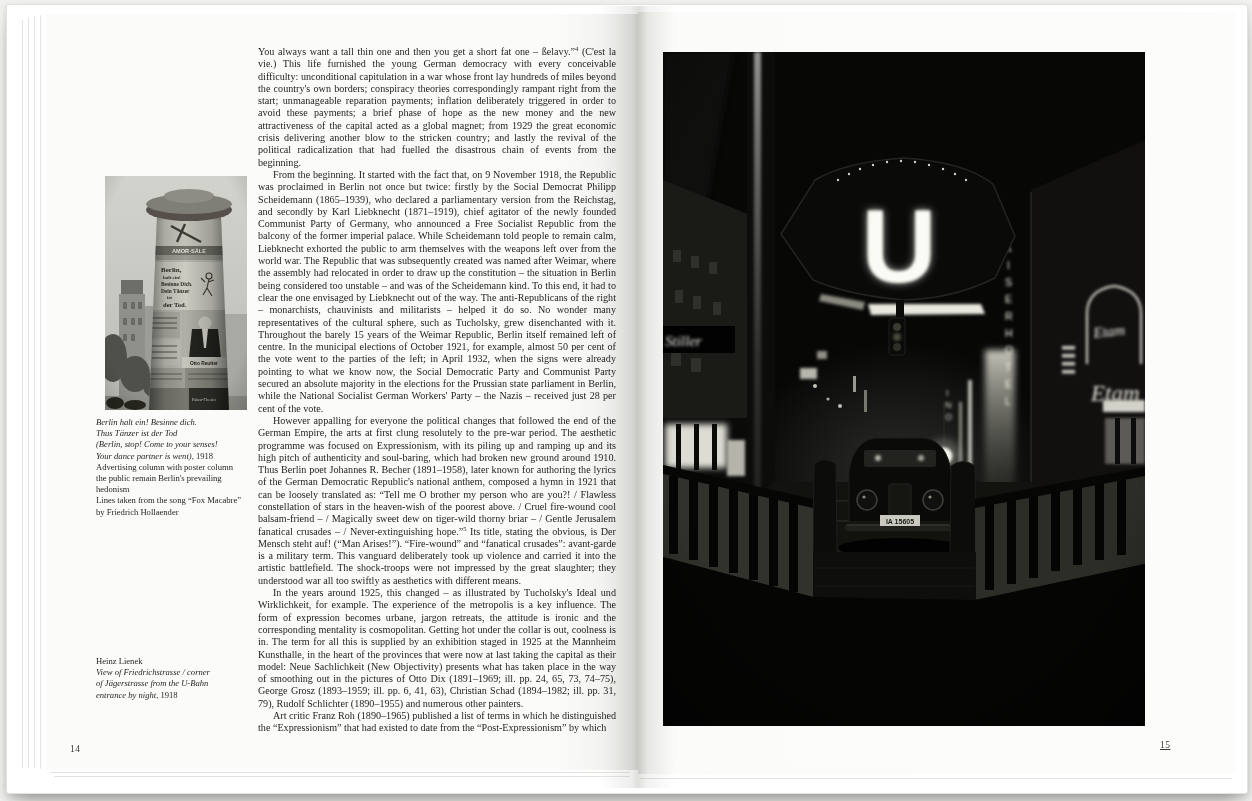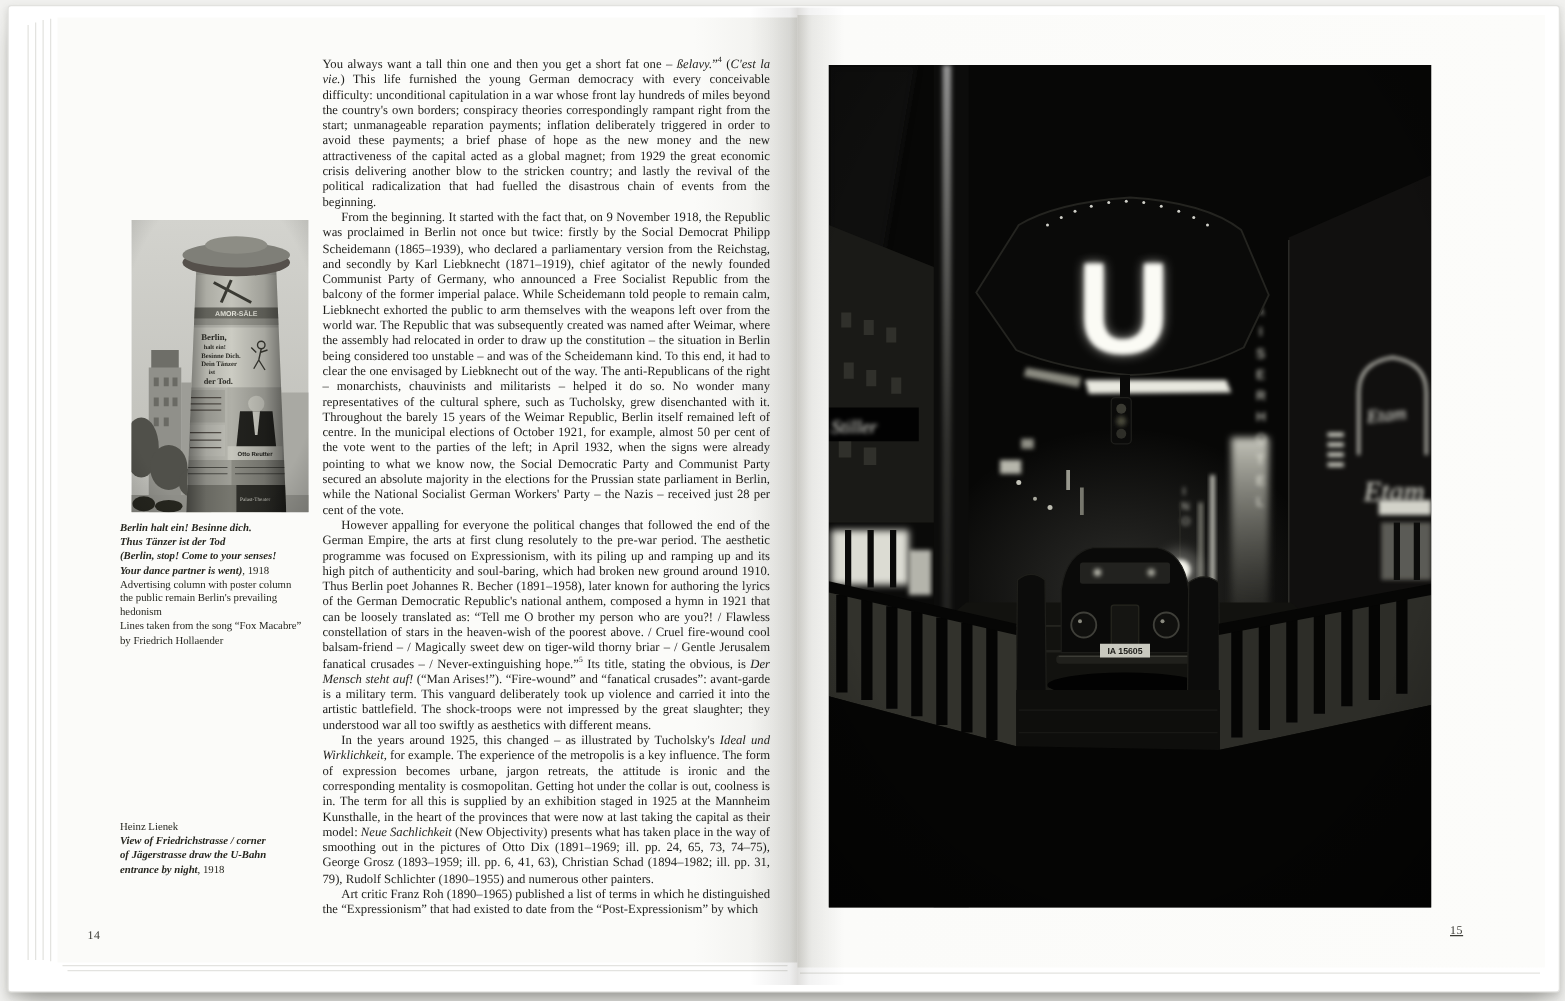--- a/index.html
+++ b/index.html
@@ -16,22 +16,22 @@
   .page-right{position:absolute;left:638px;top:12px;width:598px;height:762px;
     background:linear-gradient(to right,#e6e6e2 0%,#f4f4f1 2%,#fbfbf9 6%,#fcfcfa 100%);}
   .fold-shadow{position:absolute;left:600px;top:6px;width:76px;height:782px;pointer-events:none;
     background:linear-gradient(to right,rgba(0,0,0,0) 0%,rgba(0,0,0,.07) 42%,rgba(60,55,45,.16) 50%,rgba(0,0,0,.05) 62%,rgba(0,0,0,0) 100%);}
 
   
   .body-text{position:absolute;left:258px;top:46px;width:358px;color:#1d1d1a;
     font-size:10.15px;line-height:12.3px;text-align:justify;}
   .bodyp{margin:0;}
   .bodyp.indent{text-indent:15px;}
-  .seg-i{font-style:italic;margin-top:16px;}
-  .seg-bi{font-style:italic;font-weight:700;}
+  .seg-i{margin-top:16px;}
+  .seg-bi{font-style:italic;font-weight:400;}
   sup{font-size:6.5px;line-height:0;vertical-align:super;}
 
   .caption{position:absolute;left:96px;width:168px;color:#26261f;font-size:8.6px;line-height:11.2px;}
   .caption-top{top:417px;}
   .caption-bottom{top:656px;}
   .cap-line{white-space:nowrap;}
 
   .page-num{position:absolute;color:#3a3a35;font-size:9.5px;letter-spacing:.5px;}
   .page-num-left{left:70px;top:744px;}
   .page-num-right{left:1160px;top:740px;text-decoration:underline;}
@@ -182,21 +182,21 @@
       <div class="cap-line"><span class="seg-bi">Your dance partner is went)</span><span>, 1918</span></div>
       <div class="cap-line"><span>Advertising column with poster column</span></div>
       <div class="cap-line"><span>the public remain Berlin's prevailing</span></div>
       <div class="cap-line"><span>hedonism</span></div>
       <div class="cap-line"><span>Lines taken from the song “Fox Macabre”</span></div>
       <div class="cap-line"><span>by Friedrich Hollaender</span></div>
     </div>
   <div class="caption caption-bottom">
       <div class="cap-line"><span>Heinz Lienek</span></div>
       <div class="cap-line"><span class="seg-bi">View of Friedrichstrasse / corner</span></div>
-      <div class="cap-line"><span class="seg-bi">of Jägerstrasse draw the U-Bahn</span></div>
+      <div class="cap-line"><span class="seg-bi">of Jägerstrasse from the U-Bahn</span></div>
       <div class="cap-line"><span class="seg-bi">entrance by night</span><span>, 1918</span></div>
     </div>
 
   <div class="body-text">
       <p class="bodyp"><span>You always want a tall thin one and then you get a short fat one – </span><span class="seg-i">ßelavy.</span><span>”</span><sup>4</sup><span> (</span><span class="seg-i">C'est la vie.</span><span>) This life furnished the young German democracy with every conceivable difficulty: unconditional capitulation in a war whose front lay hundreds of miles beyond the country's own borders; conspiracy theories correspondingly rampant right from the start; unmanageable reparation payments; inflation deliberately triggered in order to avoid these payments; a brief phase of hope as the new money and the new attractiveness of the capital acted as a global magnet; from 1929 the great economic crisis delivering another blow to the stricken country; and lastly the revival of the political radicalization that had fuelled the disastrous chain of events from the beginning.</span></p>
       <p class="bodyp indent"><span>From the beginning. It started with the fact that, on 9 November 1918, the Republic was proclaimed in Berlin not once but twice: firstly by the Social Democrat Philipp Scheidemann (1865–1939), who declared a parliamentary version from the Reichstag, and secondly by Karl Liebknecht (1871–1919), chief agitator of the newly founded Communist Party of Germany, who announced a Free Socialist Republic from the balcony of the former imperial palace. While Scheidemann told people to remain calm, Liebknecht exhorted the public to arm themselves with the weapons left over from the world war. The Republic that was subsequently created was named after Weimar, where the assembly had relocated in order to draw up the constitution – the situation in Berlin being considered too unstable – and was of the Scheidemann kind. To this end, it had to clear the one envisaged by Liebknecht out of the way. The anti-Republicans of the right – monarchists, chauvinists and militarists – helped it do so. No wonder many representatives of the cultural sphere, such as Tucholsky, grew disenchanted with it. Throughout the barely 15 years of the Weimar Republic, Berlin itself remained left of centre. In the municipal elections of October 1921, for example, almost 50 per cent of the vote went to the parties of the left; in April 1932, when the signs were already pointing to what we know now, the Social Democratic Party and Communist Party secured an absolute majority in the elections for the Prussian state parliament in Berlin, while the National Socialist German Workers' Party – the Nazis – received just 28 per cent of the vote.</span></p>
       <p class="bodyp indent"><span>However appalling for everyone the political changes that followed the end of the German Empire, the arts at first clung resolutely to the pre-war period. The aesthetic programme was focused on Expressionism, with its piling up and ramping up and its high pitch of authenticity and soul-baring, which had broken new ground around 1910. Thus Berlin poet Johannes R. Becher (1891–1958), later known for authoring the lyrics of the German Democratic Republic's national anthem, composed a hymn in 1921 that can be loosely translated as: “Tell me O brother my person who are you?! / Flawless constellation of stars in the heaven-wish of the poorest above. / Cruel fire-wound cool balsam-friend – / Magically sweet dew on tiger-wild thorny briar – / Gentle Jerusalem fanatical crusades – / Never-extinguishing hope.”</span><sup>5</sup><span> Its title, stating the obvious, is </span><span class="seg-i">Der Mensch steht auf!</span><span> (“Man Arises!”). “Fire-wound” and “fanatical crusades”: avant-garde is a military term. This vanguard deliberately took up violence and carried it into the artistic battlefield. The shock-troops were not impressed by the great slaughter; they understood war all too swiftly as aesthetics with different means.</span></p>
       <p class="bodyp indent"><span>In the years around 1925, this changed – as illustrated by Tucholsky's </span><span class="seg-i">Ideal und Wirklichkeit</span><span>, for example. The experience of the metropolis is a key influence. The form of expression becomes urbane, jargon retreats, the attitude is ironic and the corresponding mentality is cosmopolitan. Getting hot under the collar is out, coolness is in. The term for all this is supplied by an exhibition staged in 1925 at the Mannheim Kunsthalle, in the heart of the provinces that were now at last taking the capital as their model: </span><span class="seg-i">Neue Sachlichkeit</span><span> (New Objectivity) presents what has taken place in the way of smoothing out in the pictures of Otto Dix (1891–1969; ill. pp. 24, 65, 73, 74–75), George Grosz (1893–1959; ill. pp. 6, 41, 63), Christian Schad (1894–1982; ill. pp. 31, 79), Rudolf Schlichter (1890–1955) and numerous other painters.</span></p>
       <p class="bodyp indent"><span>Art critic Franz Roh (1890–1965) published a list of terms in which he distinguished the “Expressionism” that had existed to date from the “Post-Expressionism” by which</span></p>
     </div>

